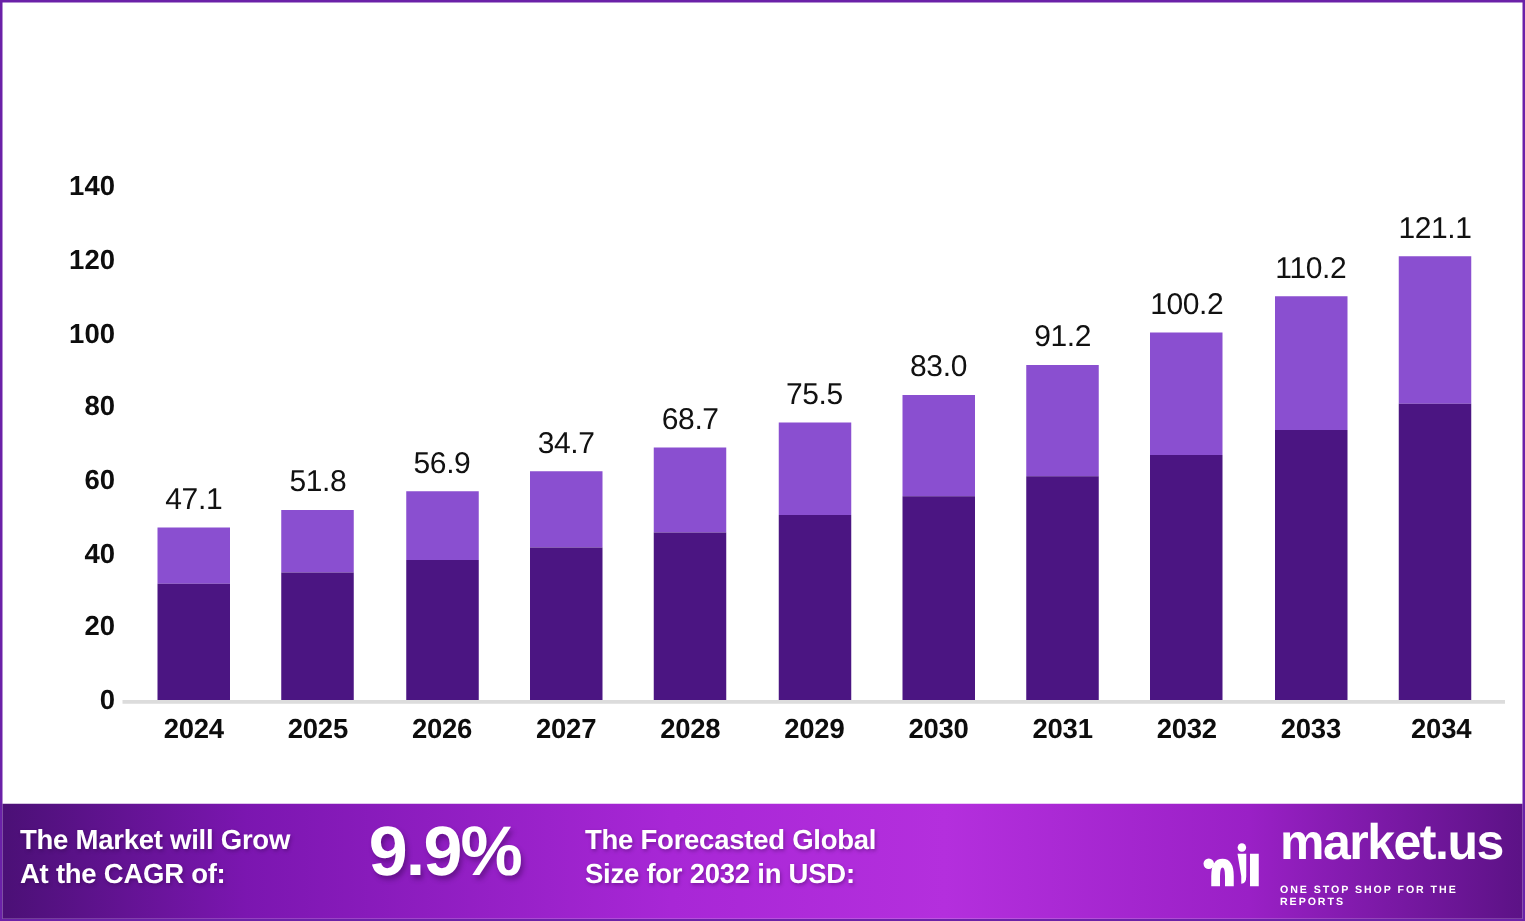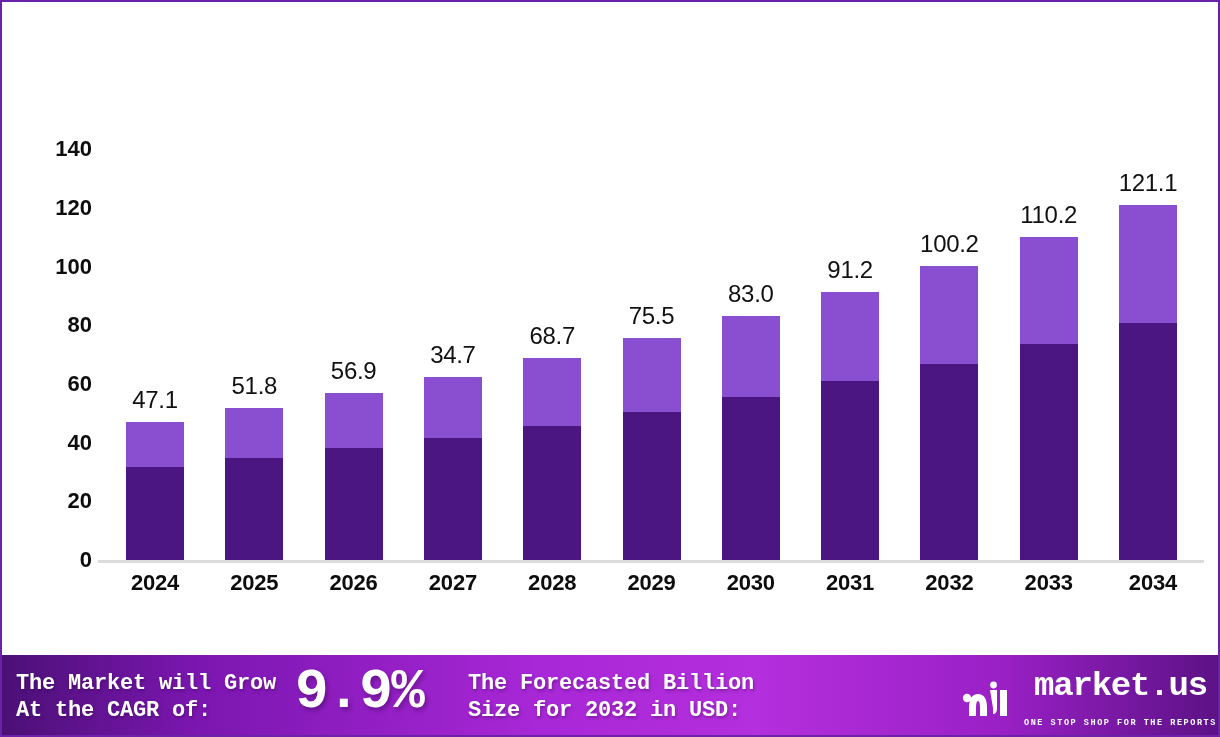--- a/index.html
+++ b/index.html
@@ -56,24 +56,23 @@
     position:absolute;left:50%;transform:translateX(-50%);
     font-size:24px;color:#111111;white-space:nowrap;letter-spacing:-0.3px;
   }
   .xlabel{
     position:absolute;top:448px;width:58px;text-align:center;
     font-size:22px;font-weight:bold;color:#0d0d0d;letter-spacing:-0.2px;
   }
 
   
   #footer{
-    position:absolute;left:0;bottom:0;width:1216px;height:80px;
+    position:absolute;left:0;bottom:0;width:1216px;height:92px;
     background:linear-gradient(90deg,#4b1076 0%,#7b16b0 16%,#a827d6 44%,#b42fdd 62%,#9a20c6 82%,#5c1286 100%);
     overflow:hidden;
-    font-family:Liberation Mono, monospace;
   }
   .f-text{
     position:absolute;color:#ffffff;font-weight:bold;
     font-size:22px;line-height:27px;letter-spacing:-0.2px;
     text-shadow:1px 2px 3px rgba(40,0,60,.35);
   }
   #f-cagr-text{left:14px;top:15px;}
   #f-cagr-value{
     position:absolute;left:293px;top:5px;
     font-size:56px;font-weight:bold;color:#ffffff;letter-spacing:-1.5px;
@@ -82,23 +81,22 @@
   #f-forecast-text{left:466px;top:15px;}
   #f-forecast-value{
     position:absolute;left:777px;top:5px;
     font-size:56px;font-weight:bold;color:#ffffff;letter-spacing:-1.5px;
     text-shadow:2px 3px 4px rgba(40,0,60,.38);
   }
   #brand{position:absolute;left:957px;top:14px;display:flex;align-items:center;gap:9px;}
   #brand-mark{width:56px;height:42px;}
   #brand-text-wrap{display:flex;flex-direction:column;}
   #brand-name{
-    font-size:34px;font-weight:bold;color:#ffffff;line-height:34px;
+    font-size:40px;font-weight:bold;color:#ffffff;line-height:34px;
     letter-spacing:-1.2px;
-    text-align:center;
   }
   #brand-tag{
     font-size:8.5px;font-weight:bold;color:#ffffff;letter-spacing:1.55px;
     margin-top:15px;
   }
 </style>
 </head>
 <body>
 
 <div id="frame">
@@ -187,21 +185,21 @@
     </div>
 
   <div id="footer">
     <div class="f-text" id="f-cagr-text">
       <span>The Market will Grow</span><br>
       <span>At the CAGR of:</span>
     </div>
     <div id="f-cagr-value">9.9%</div>
 
     <div class="f-text" id="f-forecast-text">
-      <span>The Forecasted Billion</span><br>
+      <span>The Forecasted Global</span><br>
       <span>Size for 2032 in USD:</span>
     </div>
 
     <div id="brand">
       <span id="brand-mark">
         <svg viewBox="0 0 56 42" width="56" height="42" aria-hidden="true">
           <path d="M10 30 Q10 16 19 16 Q28 16 28 30 L28 38 L21 38 L21 30 Q21 23 19 23 Q17 23 17 30 L17 38 L10 38 Z" fill="#ffffff"></path>
           <circle cx="8" cy="20" r="4.2" fill="#ffffff"></circle>
           <path d="M31 12 L38 12 L38 30 Q38 36 34 36 L34 30 Z" fill="#ffffff"></path>
           <path d="M41 12 L48 12 L48 38 L41 38 Z" fill="#ffffff"></path>

